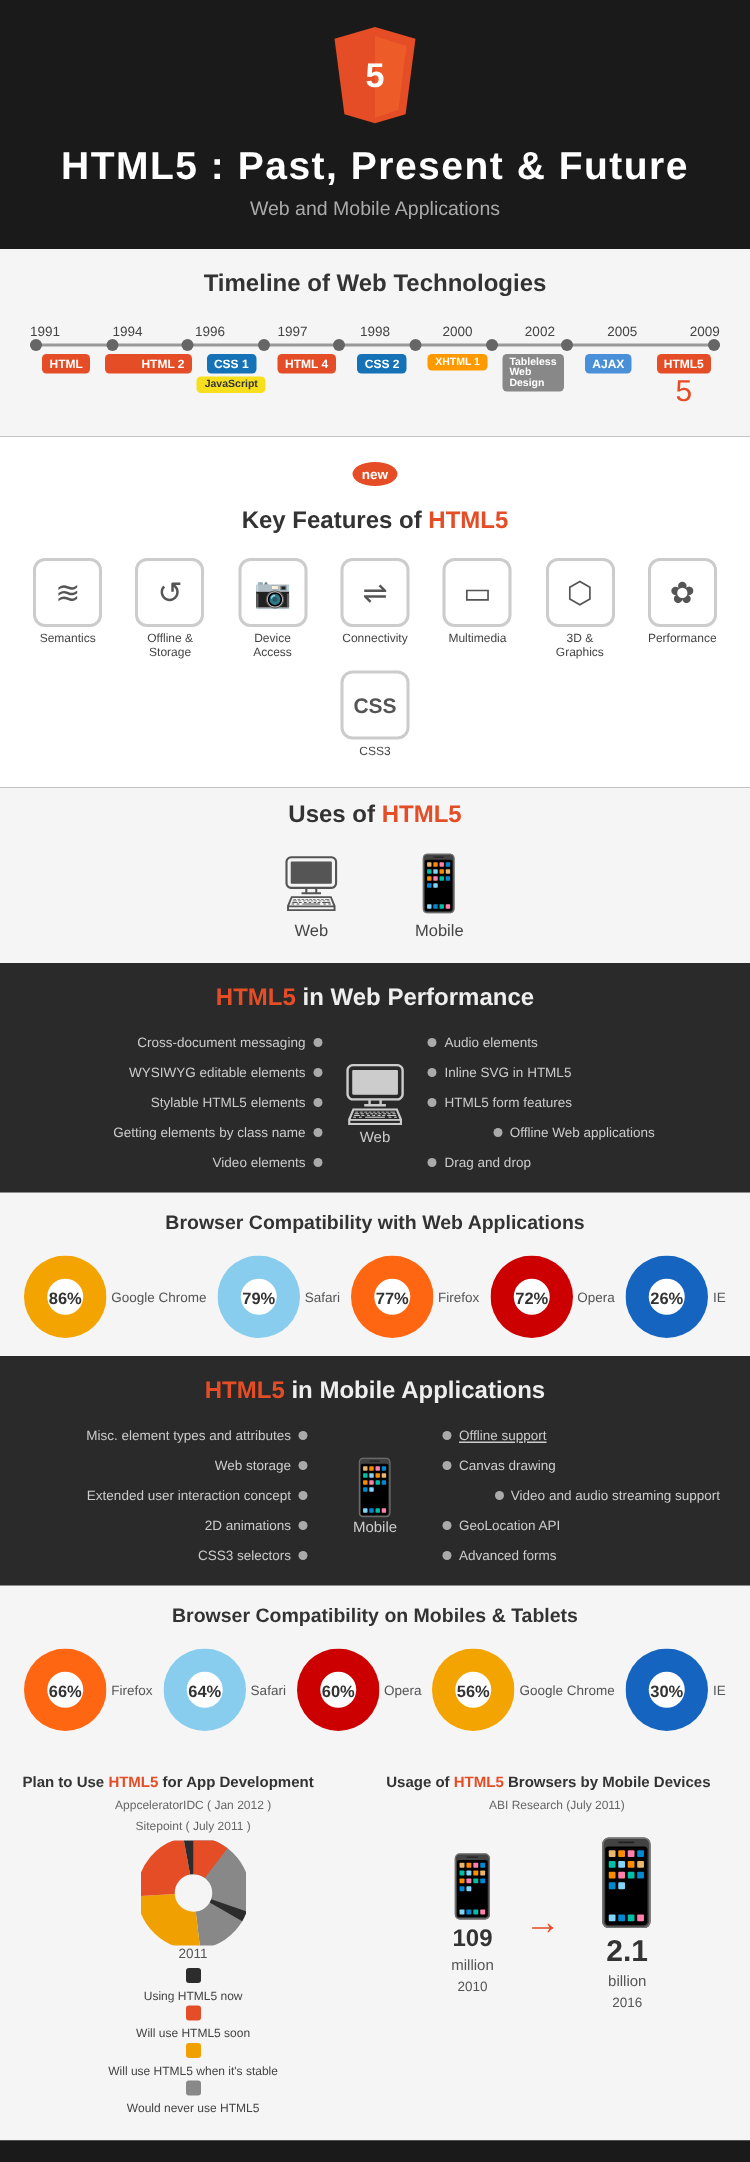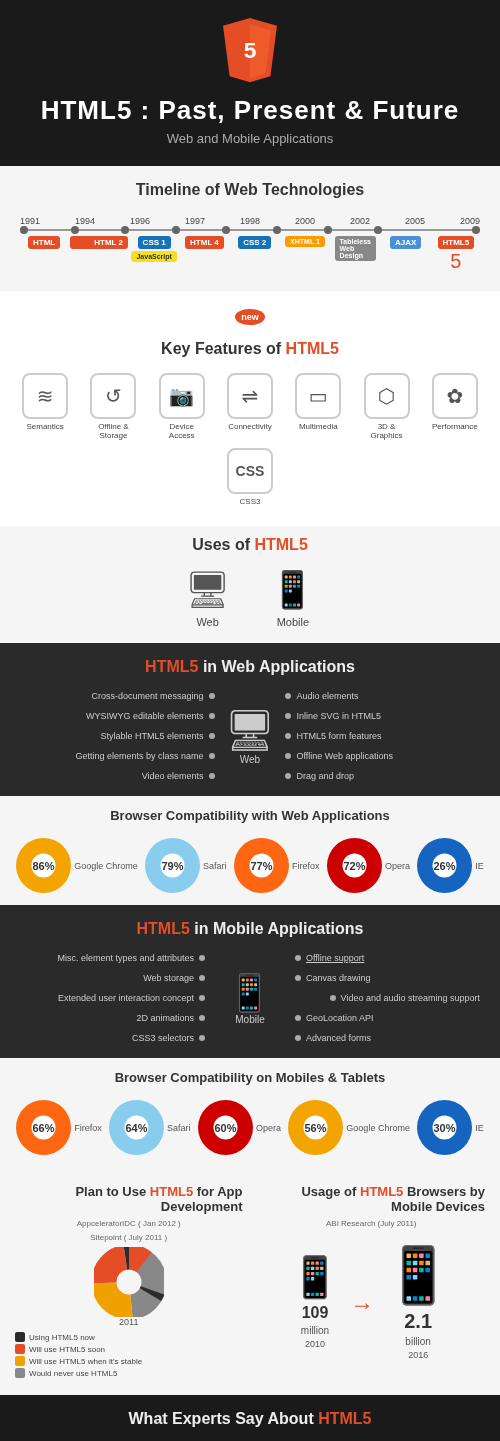--- a/index.html
+++ b/index.html
@@ -270,25 +270,25 @@
     }
     .plan-usage-row {
       display: flex;
       gap: 5px;
     }
     .plan-col {
       flex: 1;
       padding: 5px;
     }
     .plan-col-title {
-      font-size: 13px;
+      font-size: 10px;
       font-weight: bold;
       color: #333;
       margin-bottom: 5px;
-      text-align: right;
+      text-align: left;
     }
     .plan-col-title .orange { color: #e44d26; }
     .plan-source {
       font-size: 8px;
       color: #666;
       text-align: center;
       margin-bottom: 5px;
     }
 
     
@@ -297,20 +297,21 @@
       flex-direction: column;
       gap: 2px;
       margin-top: 5px;
     }
     .legend-item {
       display: flex;
       align-items: center;
       gap: 4px;
       font-size: 8px;
       color: #444;
+      flex-direction: column;
     }
     .legend-color {
       width: 10px;
       height: 10px;
       border-radius: 2px;
       flex-shrink: 0;
     }
 
     
     .phone-display {
@@ -487,21 +488,21 @@
     </div>
     <div class="use-item">
       <div class="use-icon">📱</div>
       <div class="use-label">Mobile</div>
     </div>
   </div>
 </div>
 
 <div class="dark-section">
   <div class="section-title">
-    <span class="orange">HTML5</span><span> in Web Applications</span>
+    <span class="orange">HTML5</span><span> in Web Performance</span>
   </div>
   <div class="web-features">
     <div class="web-left">
       <div class="web-feature-item">
         <span>Cross-document messaging</span>
         <div class="feature-dot"></div>
       </div>
       <div class="web-feature-item">
         <span>WYSIWYG editable elements</span>
         <div class="feature-dot"></div>
@@ -529,21 +530,21 @@
         <span>Audio elements</span>
       </div>
       <div class="web-feature-item" style="justify-content:flex-start;">
         <div class="feature-dot"></div>
         <span>Inline SVG in HTML5</span>
       </div>
       <div class="web-feature-item" style="justify-content:flex-start;">
         <div class="feature-dot"></div>
         <span>HTML5 form features</span>
       </div>
-      <div class="web-feature-item" style="justify-content:flex-start;">
+      <div class="web-feature-item" style="justify-content:center;">
         <div class="feature-dot"></div>
         <span>Offline Web applications</span>
       </div>
       <div class="web-feature-item" style="justify-content:flex-start;">
         <div class="feature-dot"></div>
         <span>Drag and drop</span>
       </div>
     </div>
   </div>
 </div>

